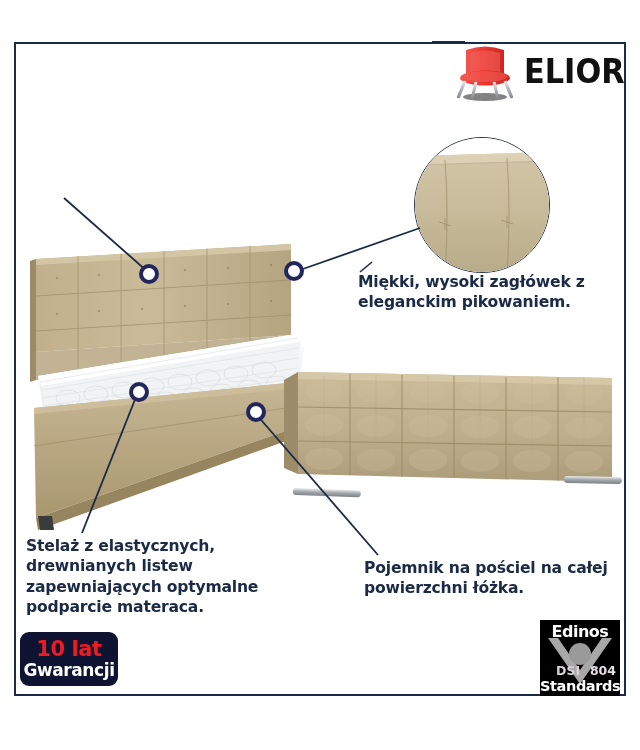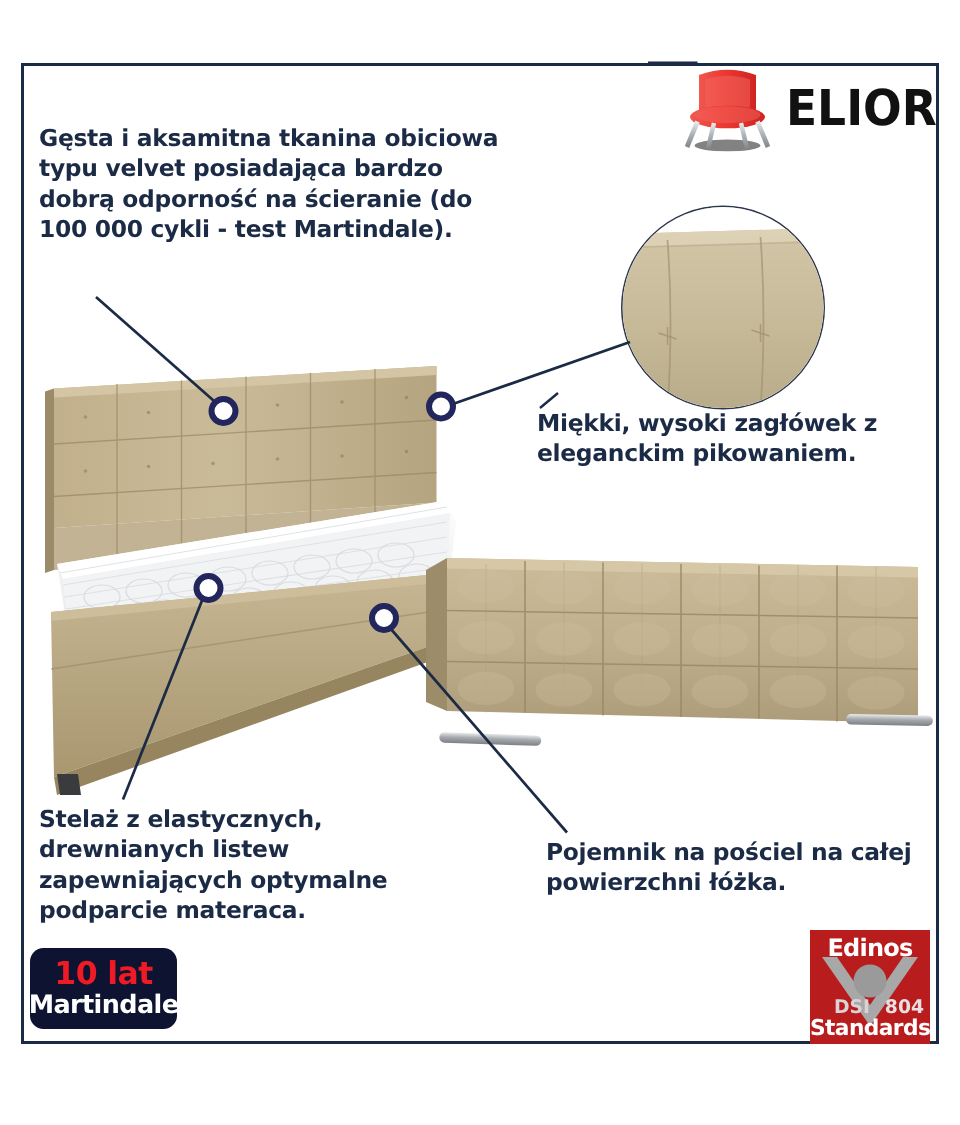--- a/index.html
+++ b/index.html
@@ -114,21 +114,21 @@
     color: #ee1b24; font-size: 21px; font-weight: bold; letter-spacing: -0.4px;
   }
   .badge-warranty .w-word {
     color: #ffffff; font-size: 17px; font-weight: bold; letter-spacing: -0.4px; margin-top: 2px;
   }
 
   .badge-edinos {
     position: absolute;
     left: 540px; top: 620px;
     width: 80px; height: 76px;
-    background: #b91c1c;
+    background: #000000;
     z-index: 6;
     overflow: hidden;
   }
   .badge-edinos .e-title {
     position: absolute; top: 2px; left: 0; width: 100%;
     text-align: center; color: #ffffff;
     font-size: 16px; font-weight: bold; letter-spacing: -0.5px;
   }
   .badge-edinos .e-dsi {
     position: absolute; left: 16px; top: 43px;
@@ -389,28 +389,27 @@
 
         <path d="M13,40 L6,57" stroke="url(#chg)" stroke-width="3.2" fill="none"></path>
         <path d="M53,40 L60,57" stroke="url(#chg)" stroke-width="3.2" fill="none"></path>
         <path d="M24,41 L20,58" stroke="url(#chg)" stroke-width="3" fill="none"></path>
         <path d="M42,41 L46,58" stroke="url(#chg)" stroke-width="3" fill="none"></path>
       </svg>
     </span>
     <span class="logo-word">ELIOR</span>
   </div>
 
-  <div class="callout" id="callout-fabric">Gęsta i aksamitna tkanina obiciowa typu velvet posiadająca bardzo dobrą odporność na ścieranie (do 100 000 cykli - test Martindale).</div>
   <div class="callout" id="callout-slats">Stelaż z elastycznych, drewnianych listew zapewniających optymalne podparcie materaca.</div>
   <div class="callout" id="callout-head">Miękki, wysoki zagłówek z eleganckim pikowaniem.</div>
   <div class="callout" id="callout-storage">Pojemnik na pościel na całej powierzchni łóżka.</div>
 
   <div class="badge-warranty">
     <span class="w-years">10 lat</span>
-    <span class="w-word">Martindale</span>
+    <span class="w-word">Gwarancji</span>
   </div>
 
   <div class="badge-edinos">
     <span class="e-title">Edinos</span>
     <svg width="80" height="52" viewBox="0 0 80 52">
       <path d="M8,2 L40,48 L72,2 L62,2 L40,34 L18,2 Z" fill="#a8a8a8"></path>
       <circle cx="40" cy="18" r="11" fill="#9a9a9a"></circle>
     </svg>
     <span class="e-dsi">DSI</span>
     <span class="e-num">804</span>

